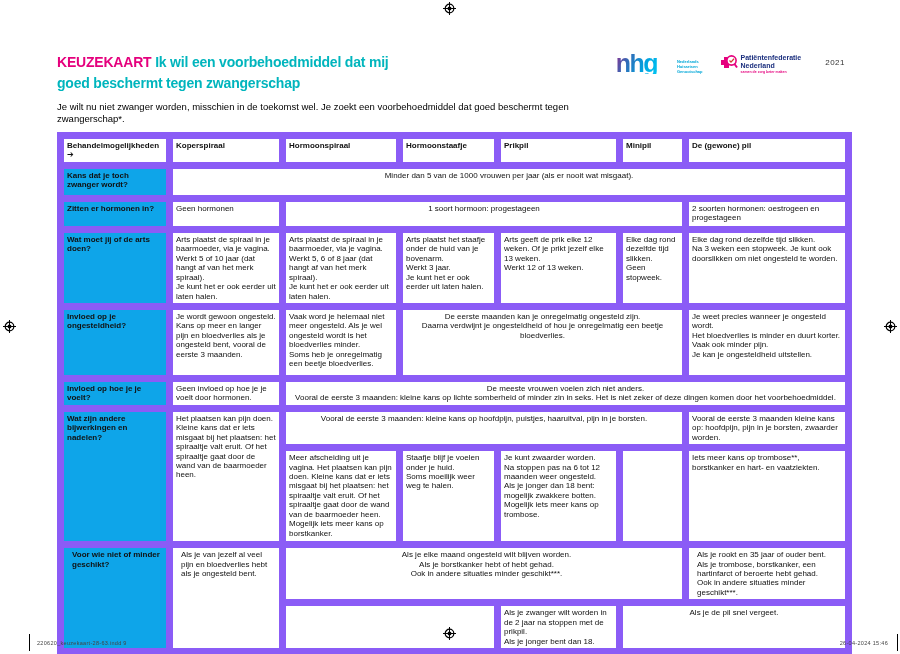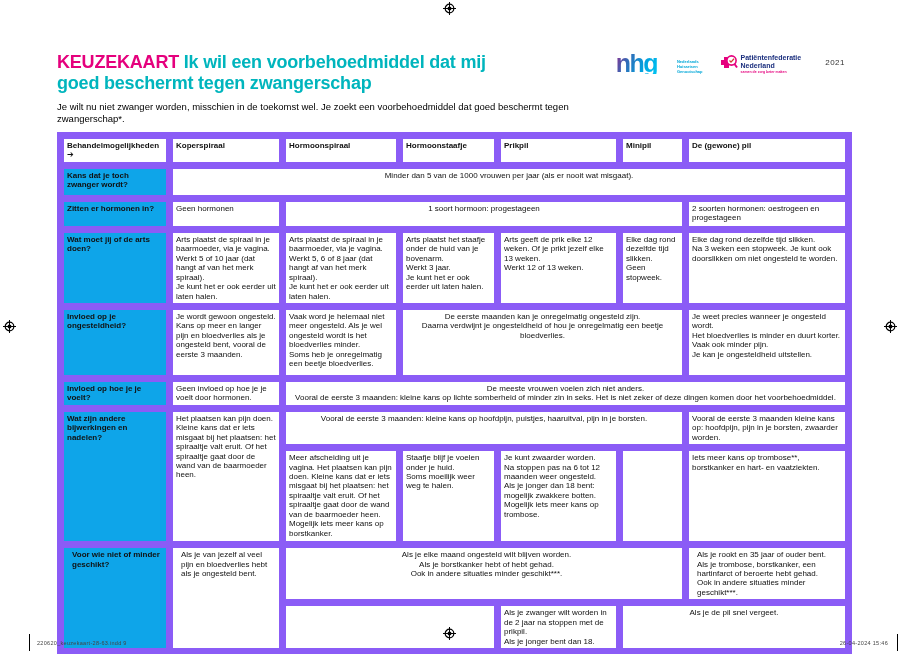--- a/index.html
+++ b/index.html
@@ -14,21 +14,21 @@
   .regmark.right  { left:884px; top:320px; }
   .cropline { position:absolute; width:1px; height:17px; background:#000; top:634px; }
   .cropline.bl { left:29px; }
   .cropline.br { left:897px; }
 
   .content { position:absolute; left:57px; top:52px; width:788px; }
 
   
   .header-row { display:flex; justify-content:space-between; align-items:flex-start; }
   .titles { width:575px; }
-  .title { font-size:18px; font-weight:bold; line-height:21px; letter-spacing:-0.2px; }
+  .title { font-size:14px; font-weight:bold; line-height:21px; letter-spacing:-0.2px; }
   .kicker { color:#e5007d; }
   .title-main { color:#00b5bd; }
   .intro { margin-top:7px; font-size:9.5px; font-weight:normal; color:#000; line-height:11.5px; }
 
   .logos { display:flex; align-items:flex-start; gap:18px; margin-top:2px; }
   .nhg { display:flex; align-items:flex-end; gap:20px; }
   .nhg-word { font-weight:bold; font-size:25px; line-height:0.78; letter-spacing:-1.5px;
       background:linear-gradient(115deg,#8e2d8e 0%,#2f6db8 30%,#00a6e2 70%,#00c4f2 100%);
       -webkit-background-clip:text; background-clip:text; color:transparent; }
   .nhg-sub { font-size:4px; line-height:1.25; color:#00a7d8; white-space:pre-line; font-weight:bold; }

